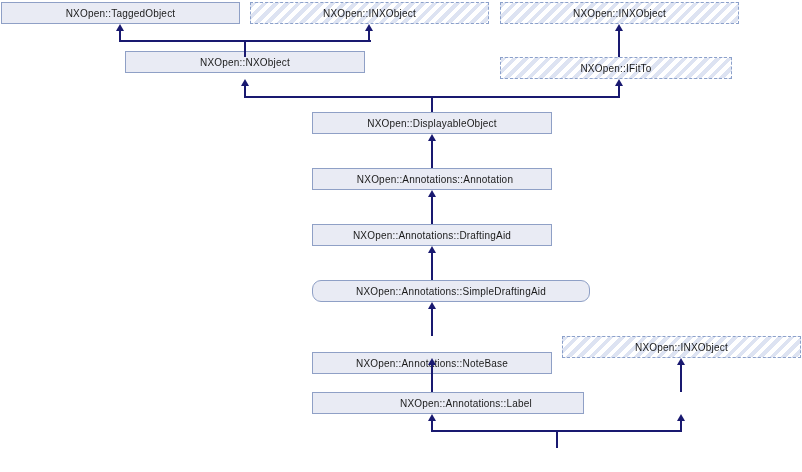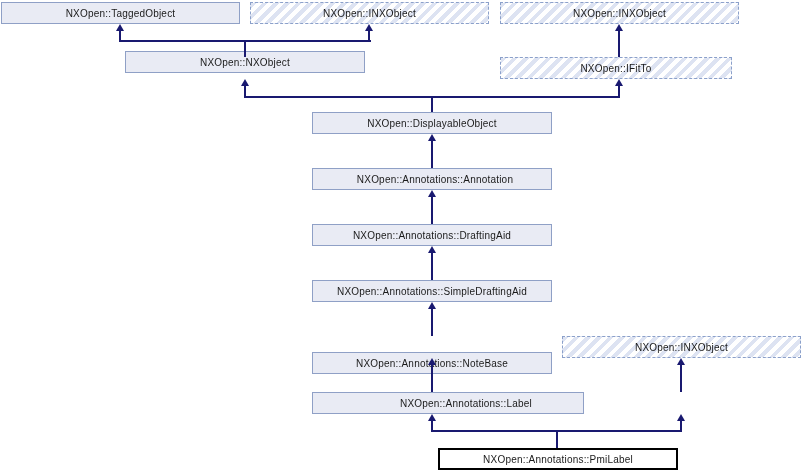--- a/index.html
+++ b/index.html
@@ -70,25 +70,24 @@
   <div class="node solid" style="left:1px;   top:2px;   width:239px;">NXOpen::TaggedObject</div>
   <div class="node hatched" style="left:250px; top:2px;   width:239px;">NXOpen::INXObject</div>
   <div class="node hatched" style="left:500px; top:2px;   width:239px;">NXOpen::INXObject</div>
 
   <div class="node solid" style="left:125px; top:51px;  width:240px;">NXOpen::NXObject</div>
   <div class="node hatched" style="left:500px; top:57px;  width:232px;">NXOpen::IFitTo</div>
 
   <div class="node solid" style="left:312px; top:112px; width:240px;">NXOpen::DisplayableObject</div>
   <div class="node solid" style="left:312px; top:168px; width:240px;padding-left:6px;">NXOpen::Annotations::Annotation</div>
   <div class="node solid" style="left:312px; top:224px; width:240px;">NXOpen::Annotations::DraftingAid</div>
-  <div class="node solid" style="left:312px; top:280px; width:240px;">NXOpen::Annotations::SimpleDraftingAid</div>
+  <div class="node solid" style="left:312px; top:280px; width:278px;border-radius:9px;">NXOpen::Annotations::SimpleDraftingAid</div>
   <div class="node solid" style="left:312px; top:352px; width:240px;">NXOpen::Annotations::NoteBase</div>
   <div class="node hatched" style="left:562px; top:336px; width:239px;">NXOpen::INXObject</div>
   <div class="node solid" style="left:312px; top:392px; width:272px;padding-left:36px;">NXOpen::Annotations::Label</div>
-  <div class="node focus" style="left:438px; top:448px; width:240px;">NXOpen::Annotations::PmiLabel</div>
 
   <div>
     <div class="arrow" style="left:116px; top:24px;"></div>
     <div class="vline" style="left:119px; top:30px; height:12px;"></div>
     <div class="arrow" style="left:365px; top:24px;"></div>
     <div class="vline" style="left:368px; top:30px; height:12px;"></div>
     <div class="hline" style="left:119px; top:40px; width:252px;"></div>
     <div class="vline" style="left:244px; top:40px; height:17px;"></div>
   </div>
 

